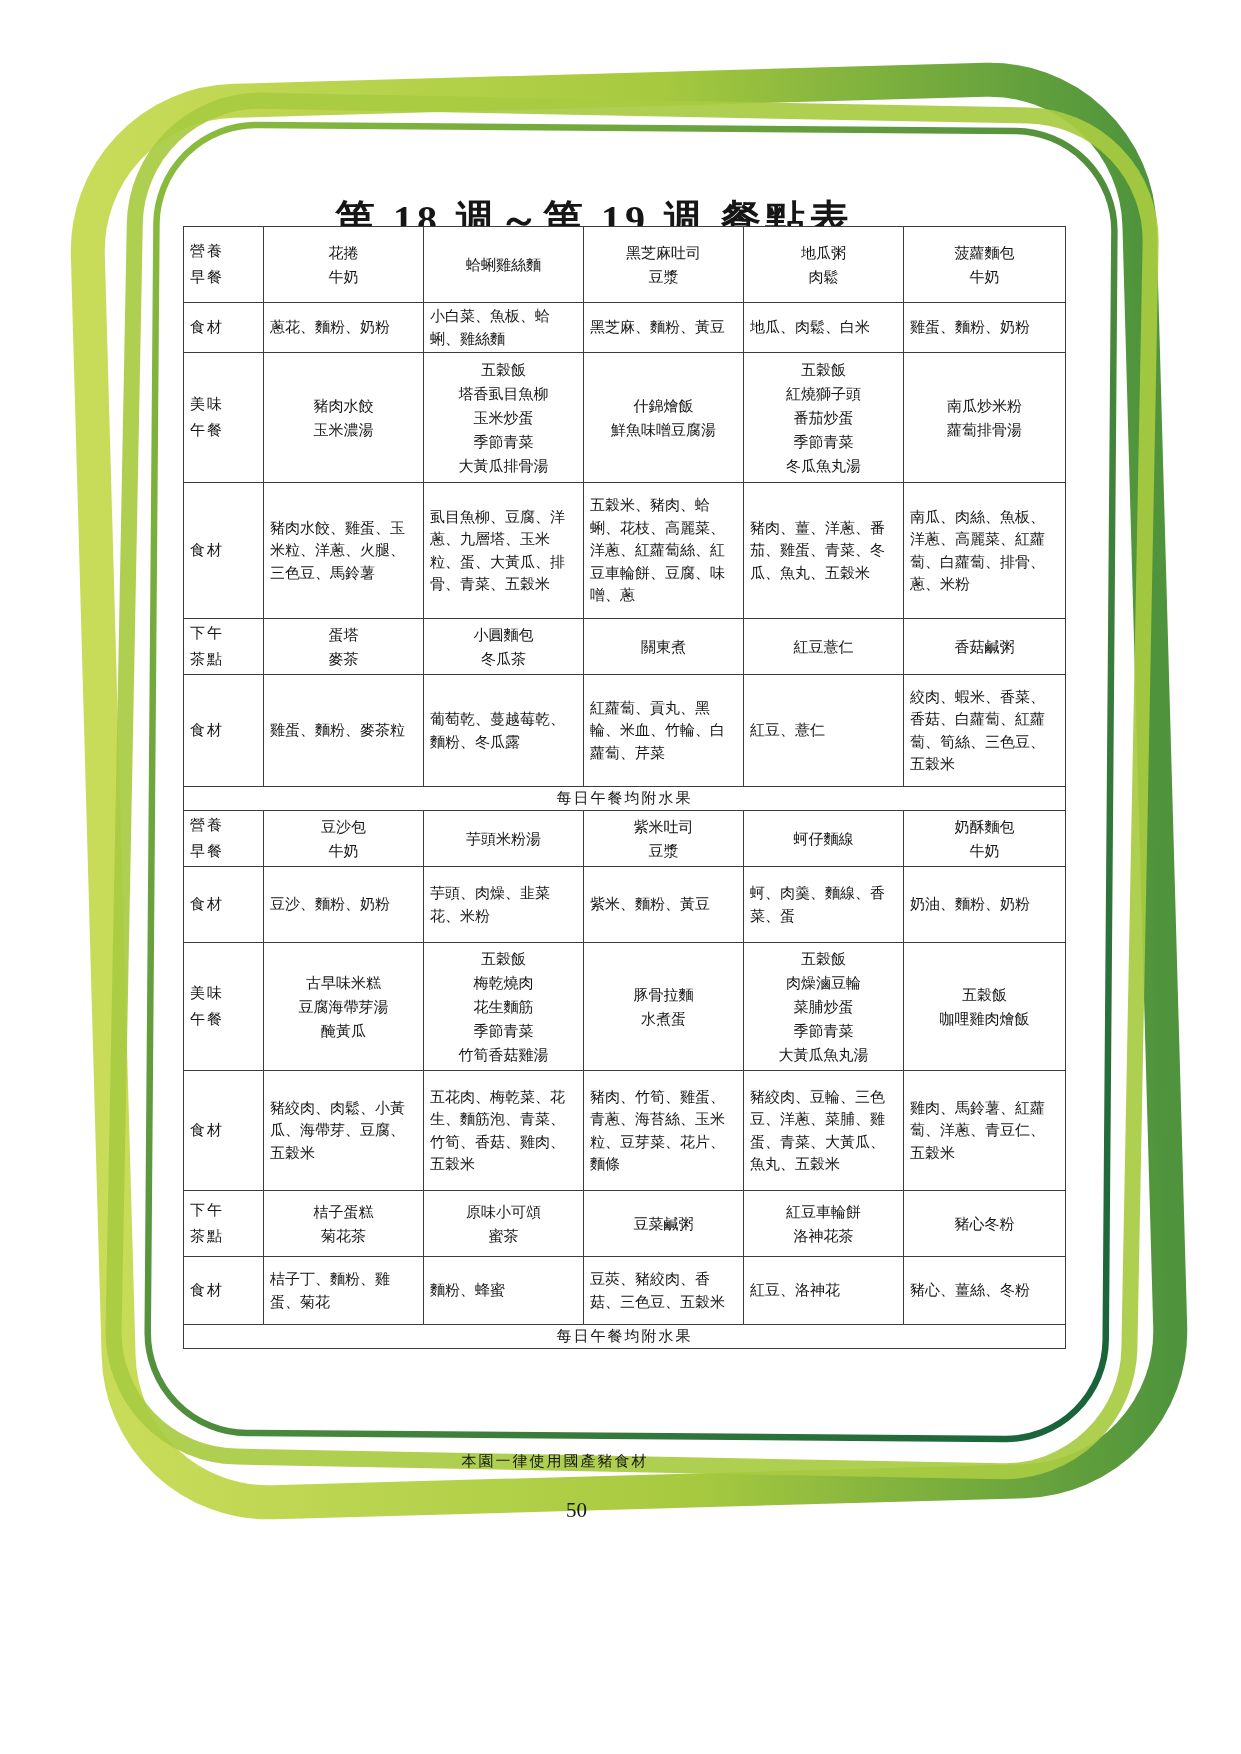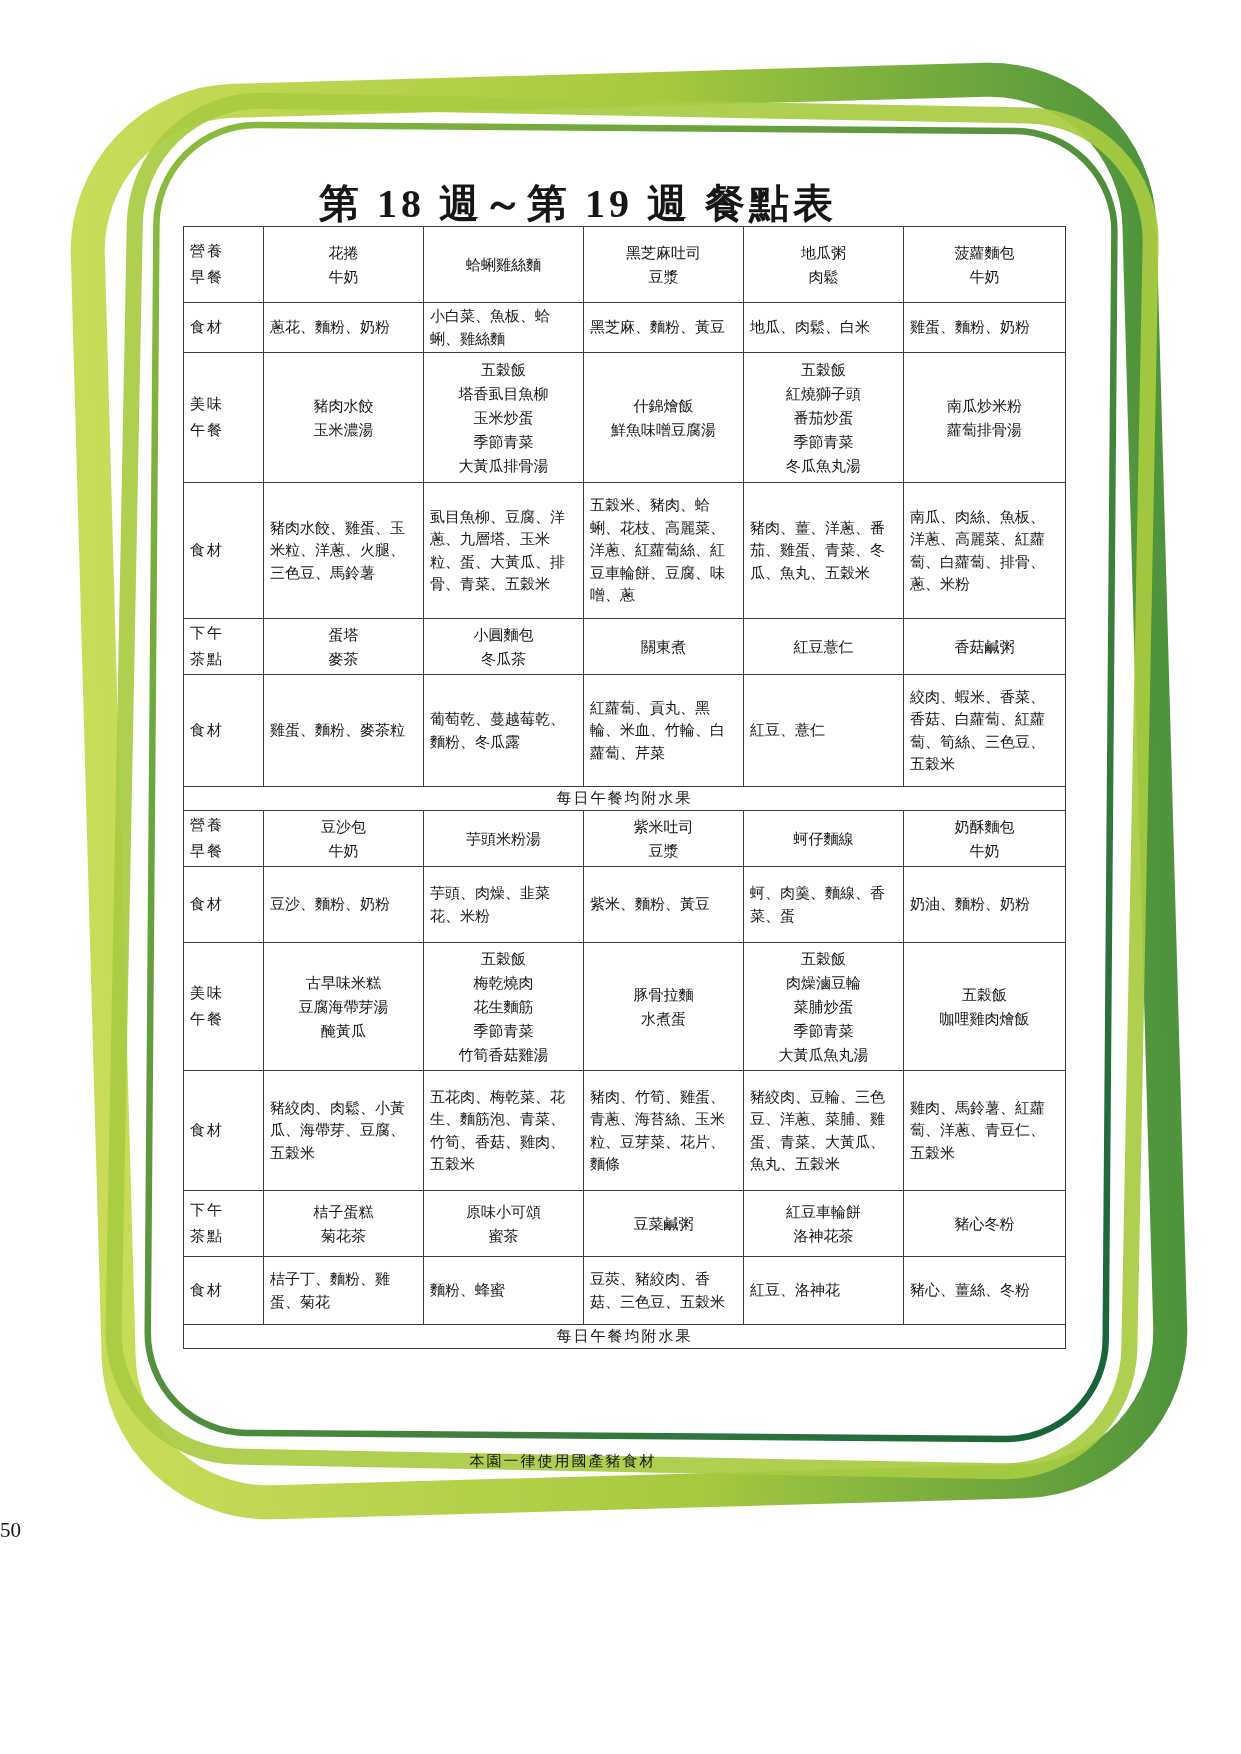--- a/index.html
+++ b/index.html
@@ -4,21 +4,21 @@
 <style>
   html,body{margin:0;padding:0}
   body{
     width:1241px;height:1754px;position:relative;overflow:hidden;
     background:#ffffff;color:#161616;
     font-family:"Liberation Serif","DejaVu Serif",serif;
   }
   .frame{position:absolute;left:0;top:0;z-index:0}
   .content{position:absolute;left:0;top:0;width:1241px;height:1754px;z-index:1}
   .title{
-    position:absolute;top:176px;left:183px;width:790px;margin:0;
+    position:absolute;top:176px;left:183px;width:790px;margin:16px;
     text-align:center;font-size:40px;font-weight:700;letter-spacing:4px;white-space:nowrap;
   }
   table.menu{
     position:absolute;top:226px;left:183px;width:882px;
     border-collapse:collapse;table-layout:fixed;background:#fff;
   }
   table.menu td, table.menu th{
     border:1.6px solid #3c3c3c;
     font-size:15px;font-weight:400;vertical-align:middle;
     padding:2px 6px;overflow:hidden;
@@ -31,26 +31,26 @@
   .menu-cell{
     text-align:center;white-space:pre-line;line-height:1.6;
   }
   .ingredient-cell{
     text-align:left;white-space:pre-line;line-height:1.5;padding:3px 8px;
   }
   .fruit-note-cell{
     text-align:center;font-size:15px;padding:1px 4px;letter-spacing:2px;
   }
   .footer-note{
-    position:absolute;top:1452px;left:183px;width:760px;
+    position:absolute;top:1452px;left:175px;width:760px;
     text-align:center;font-size:15px;letter-spacing:2px;
   }
   .page-number{
     position:absolute;top:1498px;left:0;width:1153px;
-    text-align:left;font-size:21px;margin-top:20px;
+    text-align:center;font-size:21px;
   }
 </style>
 </head>
 <body>
 
 <svg class="frame" width="1241" height="1754" viewBox="0 0 1241 1754" aria-hidden="true">
   <defs>
     <linearGradient id="lgLight" x1="0" y1="0" x2="1" y2="0">
       <stop offset="0" stop-color="#c9dc5a"></stop>
       <stop offset="0.55" stop-color="#a6c93f"></stop>

